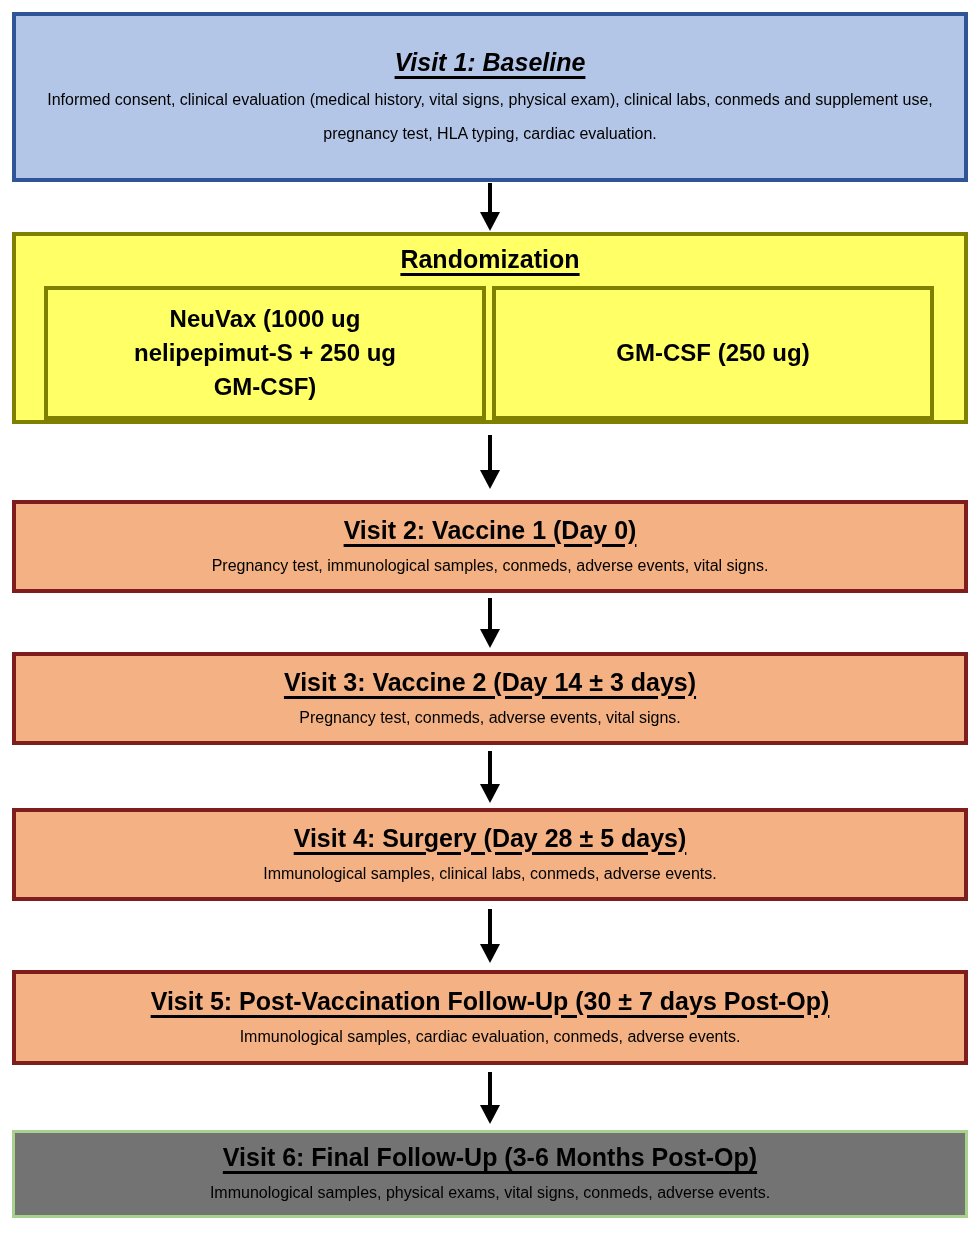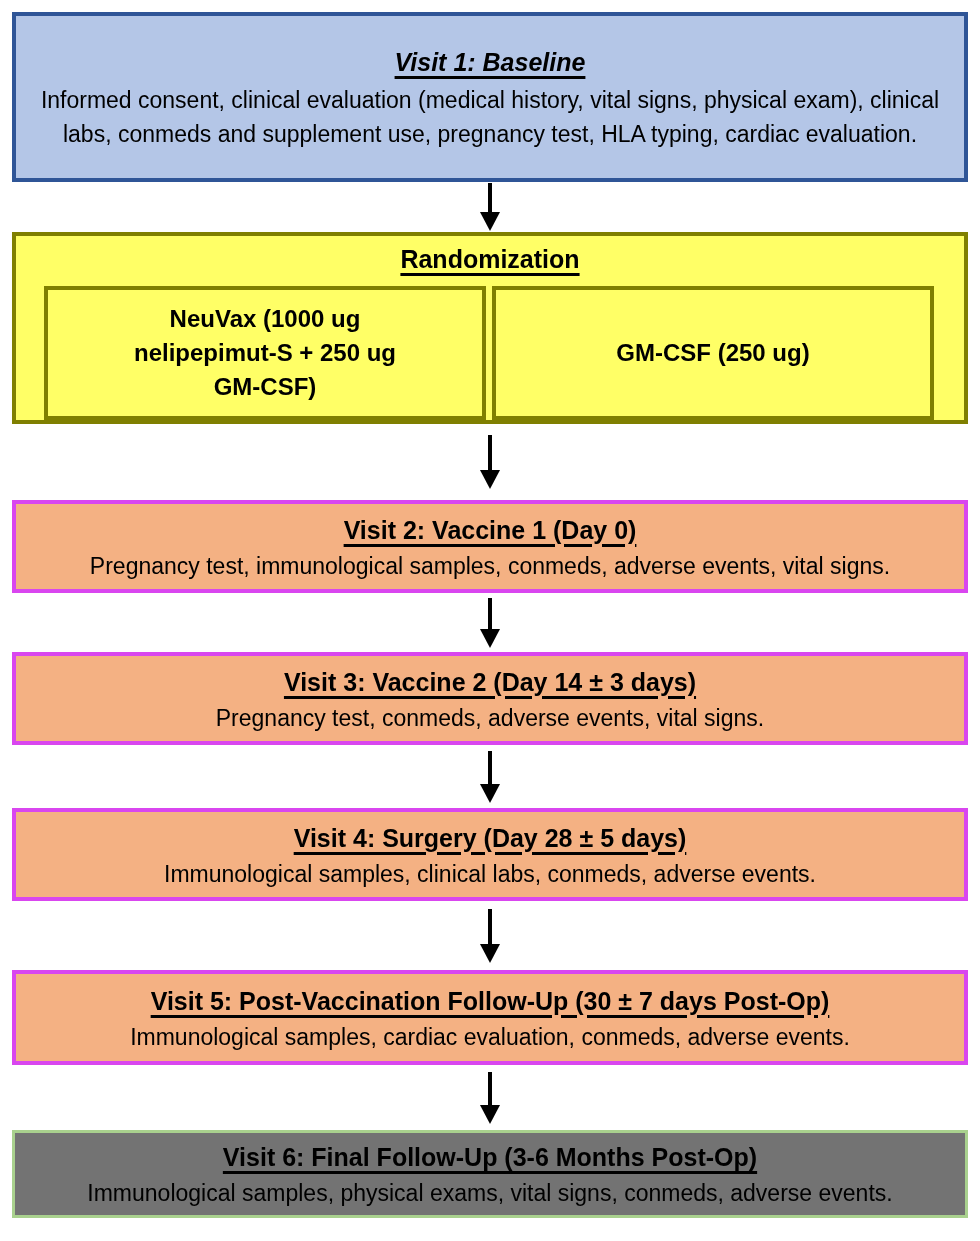--- a/index.html
+++ b/index.html
@@ -29,21 +29,21 @@
   }
   .box .title {
     font-size: 25px;
     font-weight: bold;
     line-height: 38px;
     text-decoration: underline;
     text-decoration-thickness: 2.5px;
     text-underline-offset: 5px;
   }
   .box .body {
-    font-size: 23px;
+    font-size: 16px;
     line-height: 34px;
     padding: 0 0;
   }
   
   .box-blue {
     height: 170px;
     background: #B4C6E7;
     border: 4px solid #2F5597;
   }
   .box-blue .title { margin-bottom: 2px; font-style: italic; }
@@ -73,21 +73,21 @@
   }
   .arm .arm-label {
     font-size: 24px;
     font-weight: bold;
     line-height: 34px;
     padding: 0 60px;
   }
   
   .box-orange {
     background: #F4B183;
-    border: 4px solid #d946ef;
+    border: 4px solid #7f1d1d;
   }
   .h93  { height: 93px; }
   .h95  { height: 95px; }
   
   .box-green {
     height: 88px;
     background: #737373;
     border: 3px solid #A9D18E;
   }
   

